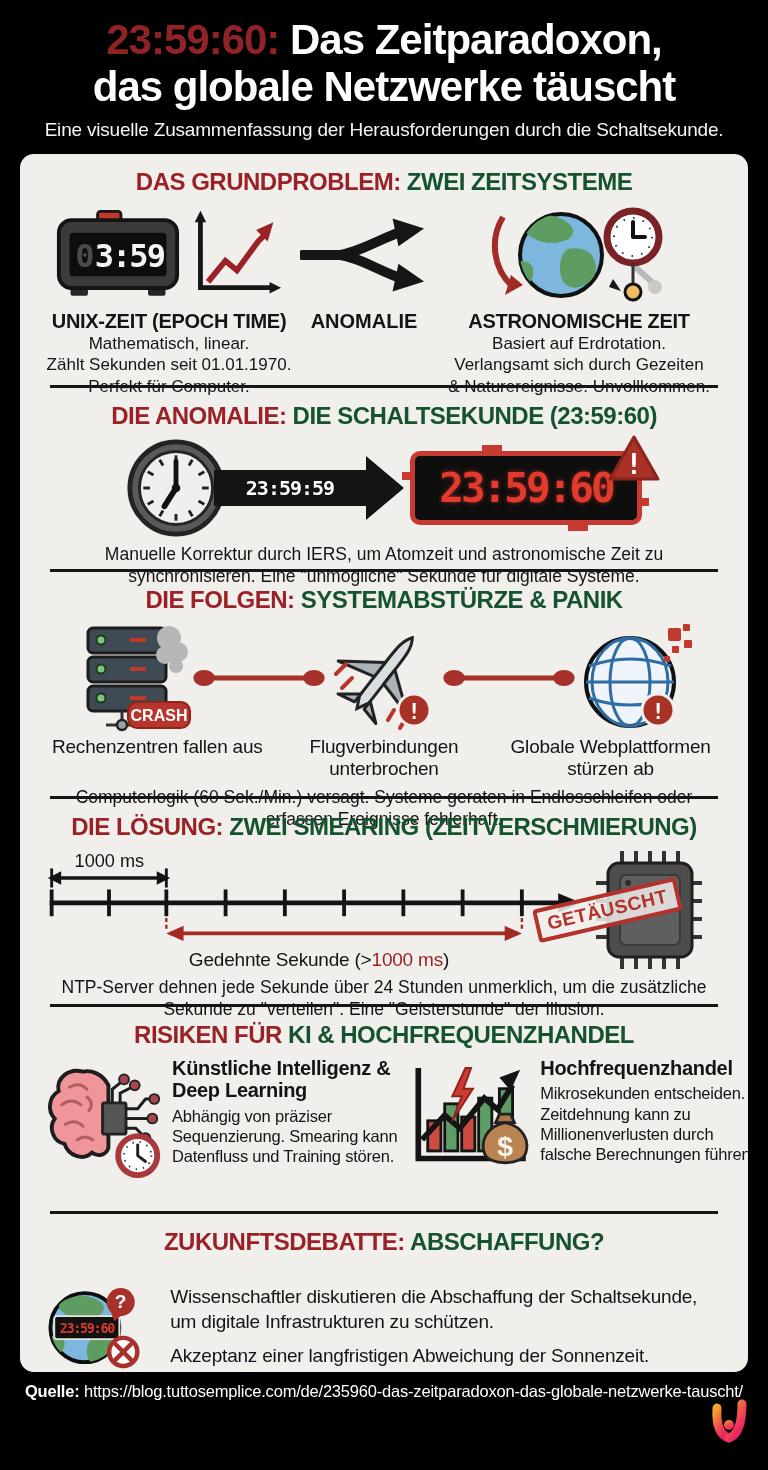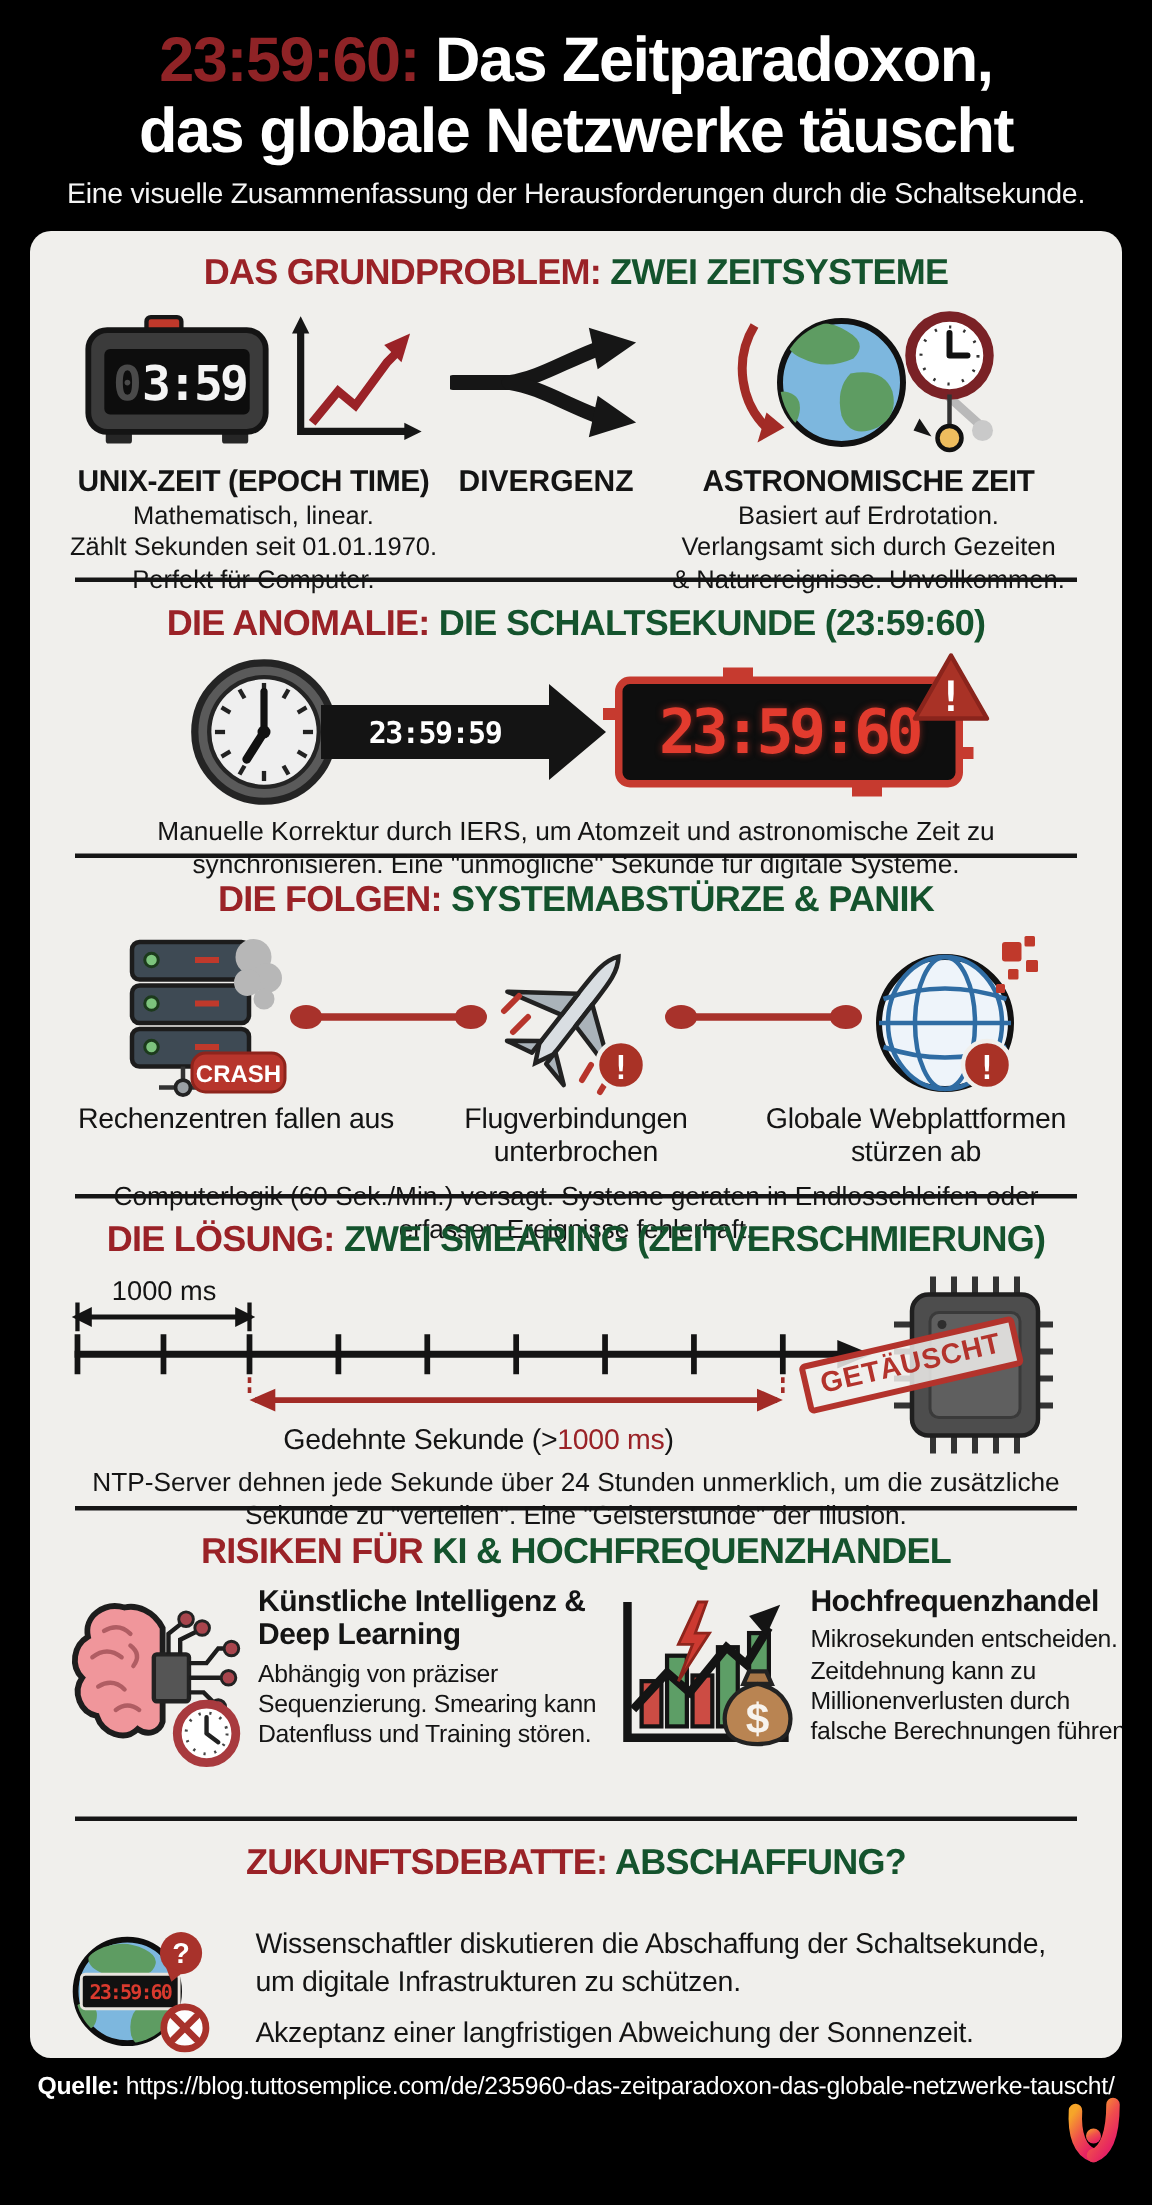--- a/index.html
+++ b/index.html
@@ -61,21 +61,21 @@
   .glitch { position:absolute; background:#c63a2f; }
   .g1 { left:-13px; top:16px; width:10px; height:8px; }
   .g2 { right:-12px; bottom:14px; width:10px; height:8px; }
   .g3 { left:30%; top:-11px; width:20px; height:7px; }
   .g4 { right:22%; bottom:-11px; width:20px; height:7px; }
   .warn-tri { position:absolute; top:-22px; right:-24px; }
   
   #sec-consequences { height:224px; }
   .s3-icons { display:flex; align-items:center; padding:0 28px; margin-top:2px; }
   .s3-conn { flex:1; height:22px; }
-  .s3-labels { display:flex; margin-top:2px;justify-content:center; }
+  .s3-labels { display:flex; margin-top:2px; }
   .s3-label { width:33.33%; text-align:center; font-size:19px; line-height:1.18; letter-spacing:-0.2px; }
   
   #sec-solution { height:205px; }
   .s4-row { display:flex; align-items:flex-start; margin-top:2px; }
   .tl-block { width:540px; }
   .tl-label { margin-left:55px; width:440px; text-align:center; font-size:19px; margin-top:-4px; letter-spacing:-0.2px; }
   .tl-label .red { color:#9a2227; }
   .chip-wrap { position:relative; width:140px; height:122px; margin-left:2px; }
   .stamp {
     position:absolute; left:-52px; top:44px; transform:rotate(-13deg);
@@ -145,21 +145,21 @@
         <div class="s1-col c2">
           <div class="s1-iconbox">
             <svg width="128" height="78" viewBox="0 0 130 78">
               <path d="M2 39 H42" stroke="#161616" stroke-width="10" stroke-linecap="round" fill="none"></path>
               <path d="M40 39 C60 36 75 26 98 17" stroke="#161616" stroke-width="10" stroke-linecap="round" fill="none"></path>
               <path d="M40 39 C60 42 75 52 98 61" stroke="#161616" stroke-width="10" stroke-linecap="round" fill="none"></path>
               <polygon points="94,2 126,12 100,30" fill="#161616"></polygon>
               <polygon points="94,76 126,66 100,48" fill="#161616"></polygon>
             </svg>
           </div>
-          <div class="diverg-label">DIVERGENZ</div>
+          <div class="diverg-label">ANOMALIE</div>
         </div>
         <div class="s1-col c3">
           <div class="s1-iconbox">
             <svg width="184" height="104" viewBox="0 0 184 104">
               <path d="M16 14 A52 54 0 0 0 26 84" fill="none" stroke="#a22b26" stroke-width="6"></path>
               <polygon points="18,92 36,82 24,72" fill="#a22b26"></polygon>
               <defs>
                   <clipPath id="globeClip1">
                     <circle cx="74" cy="52" r="41"></circle>
                   </clipPath>

